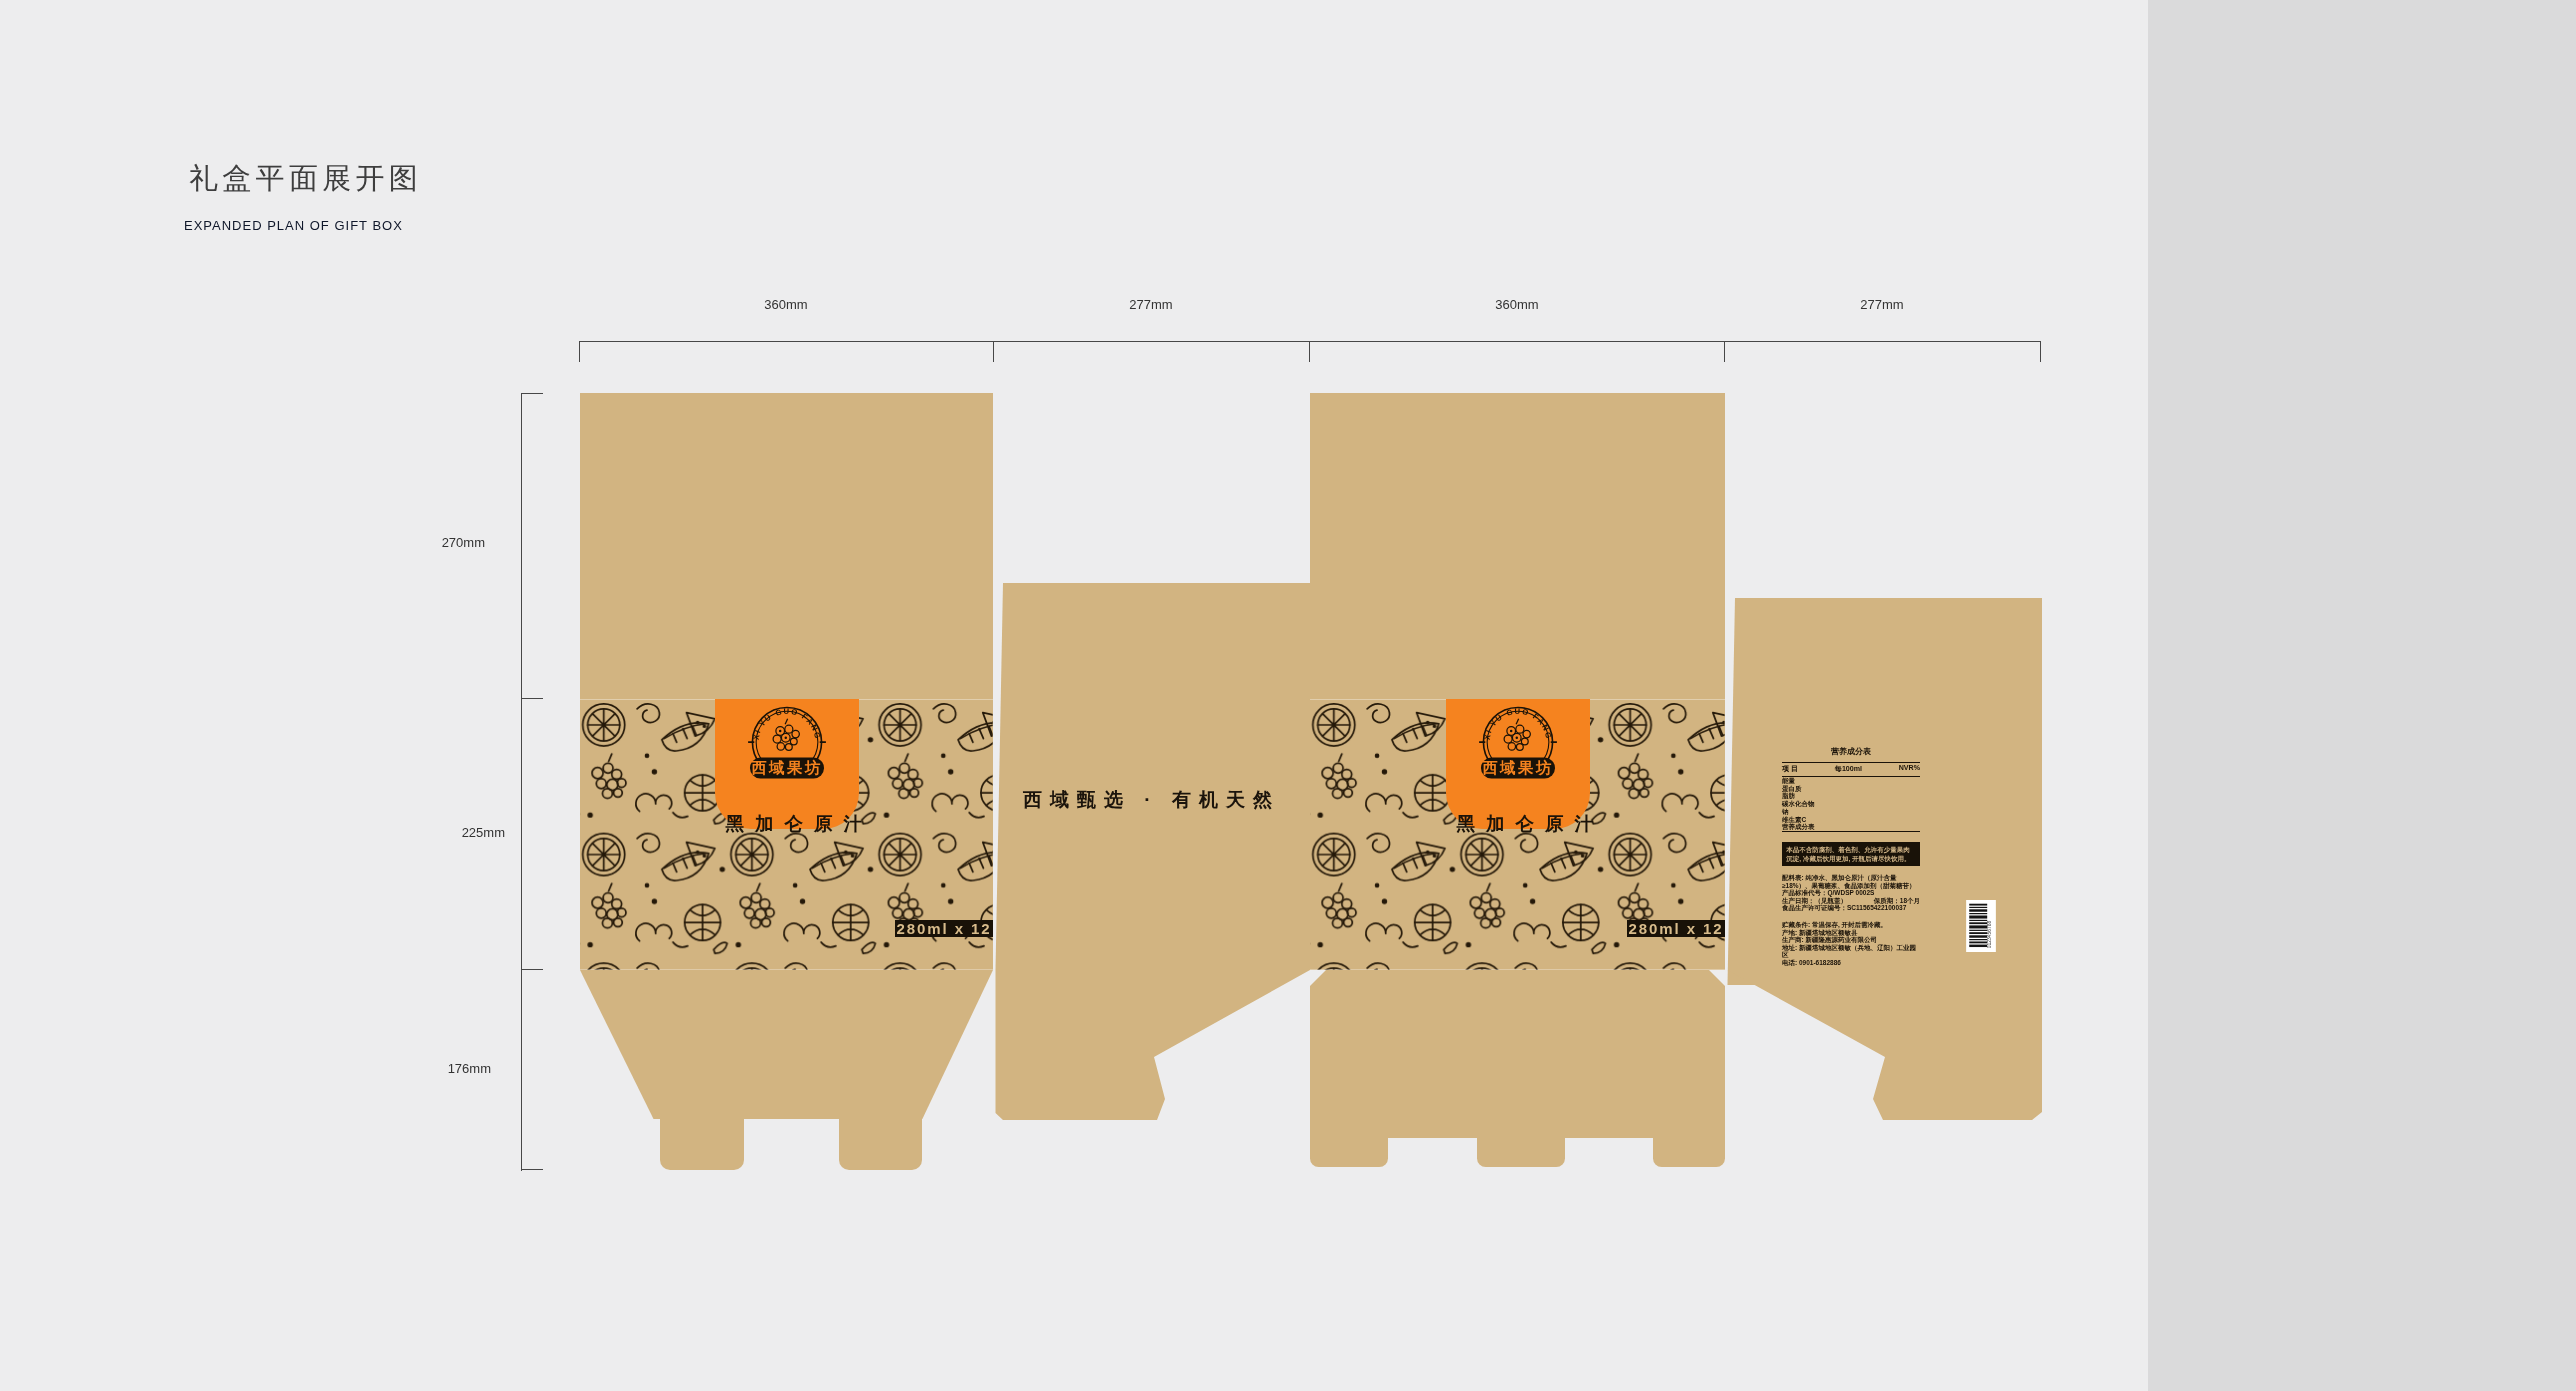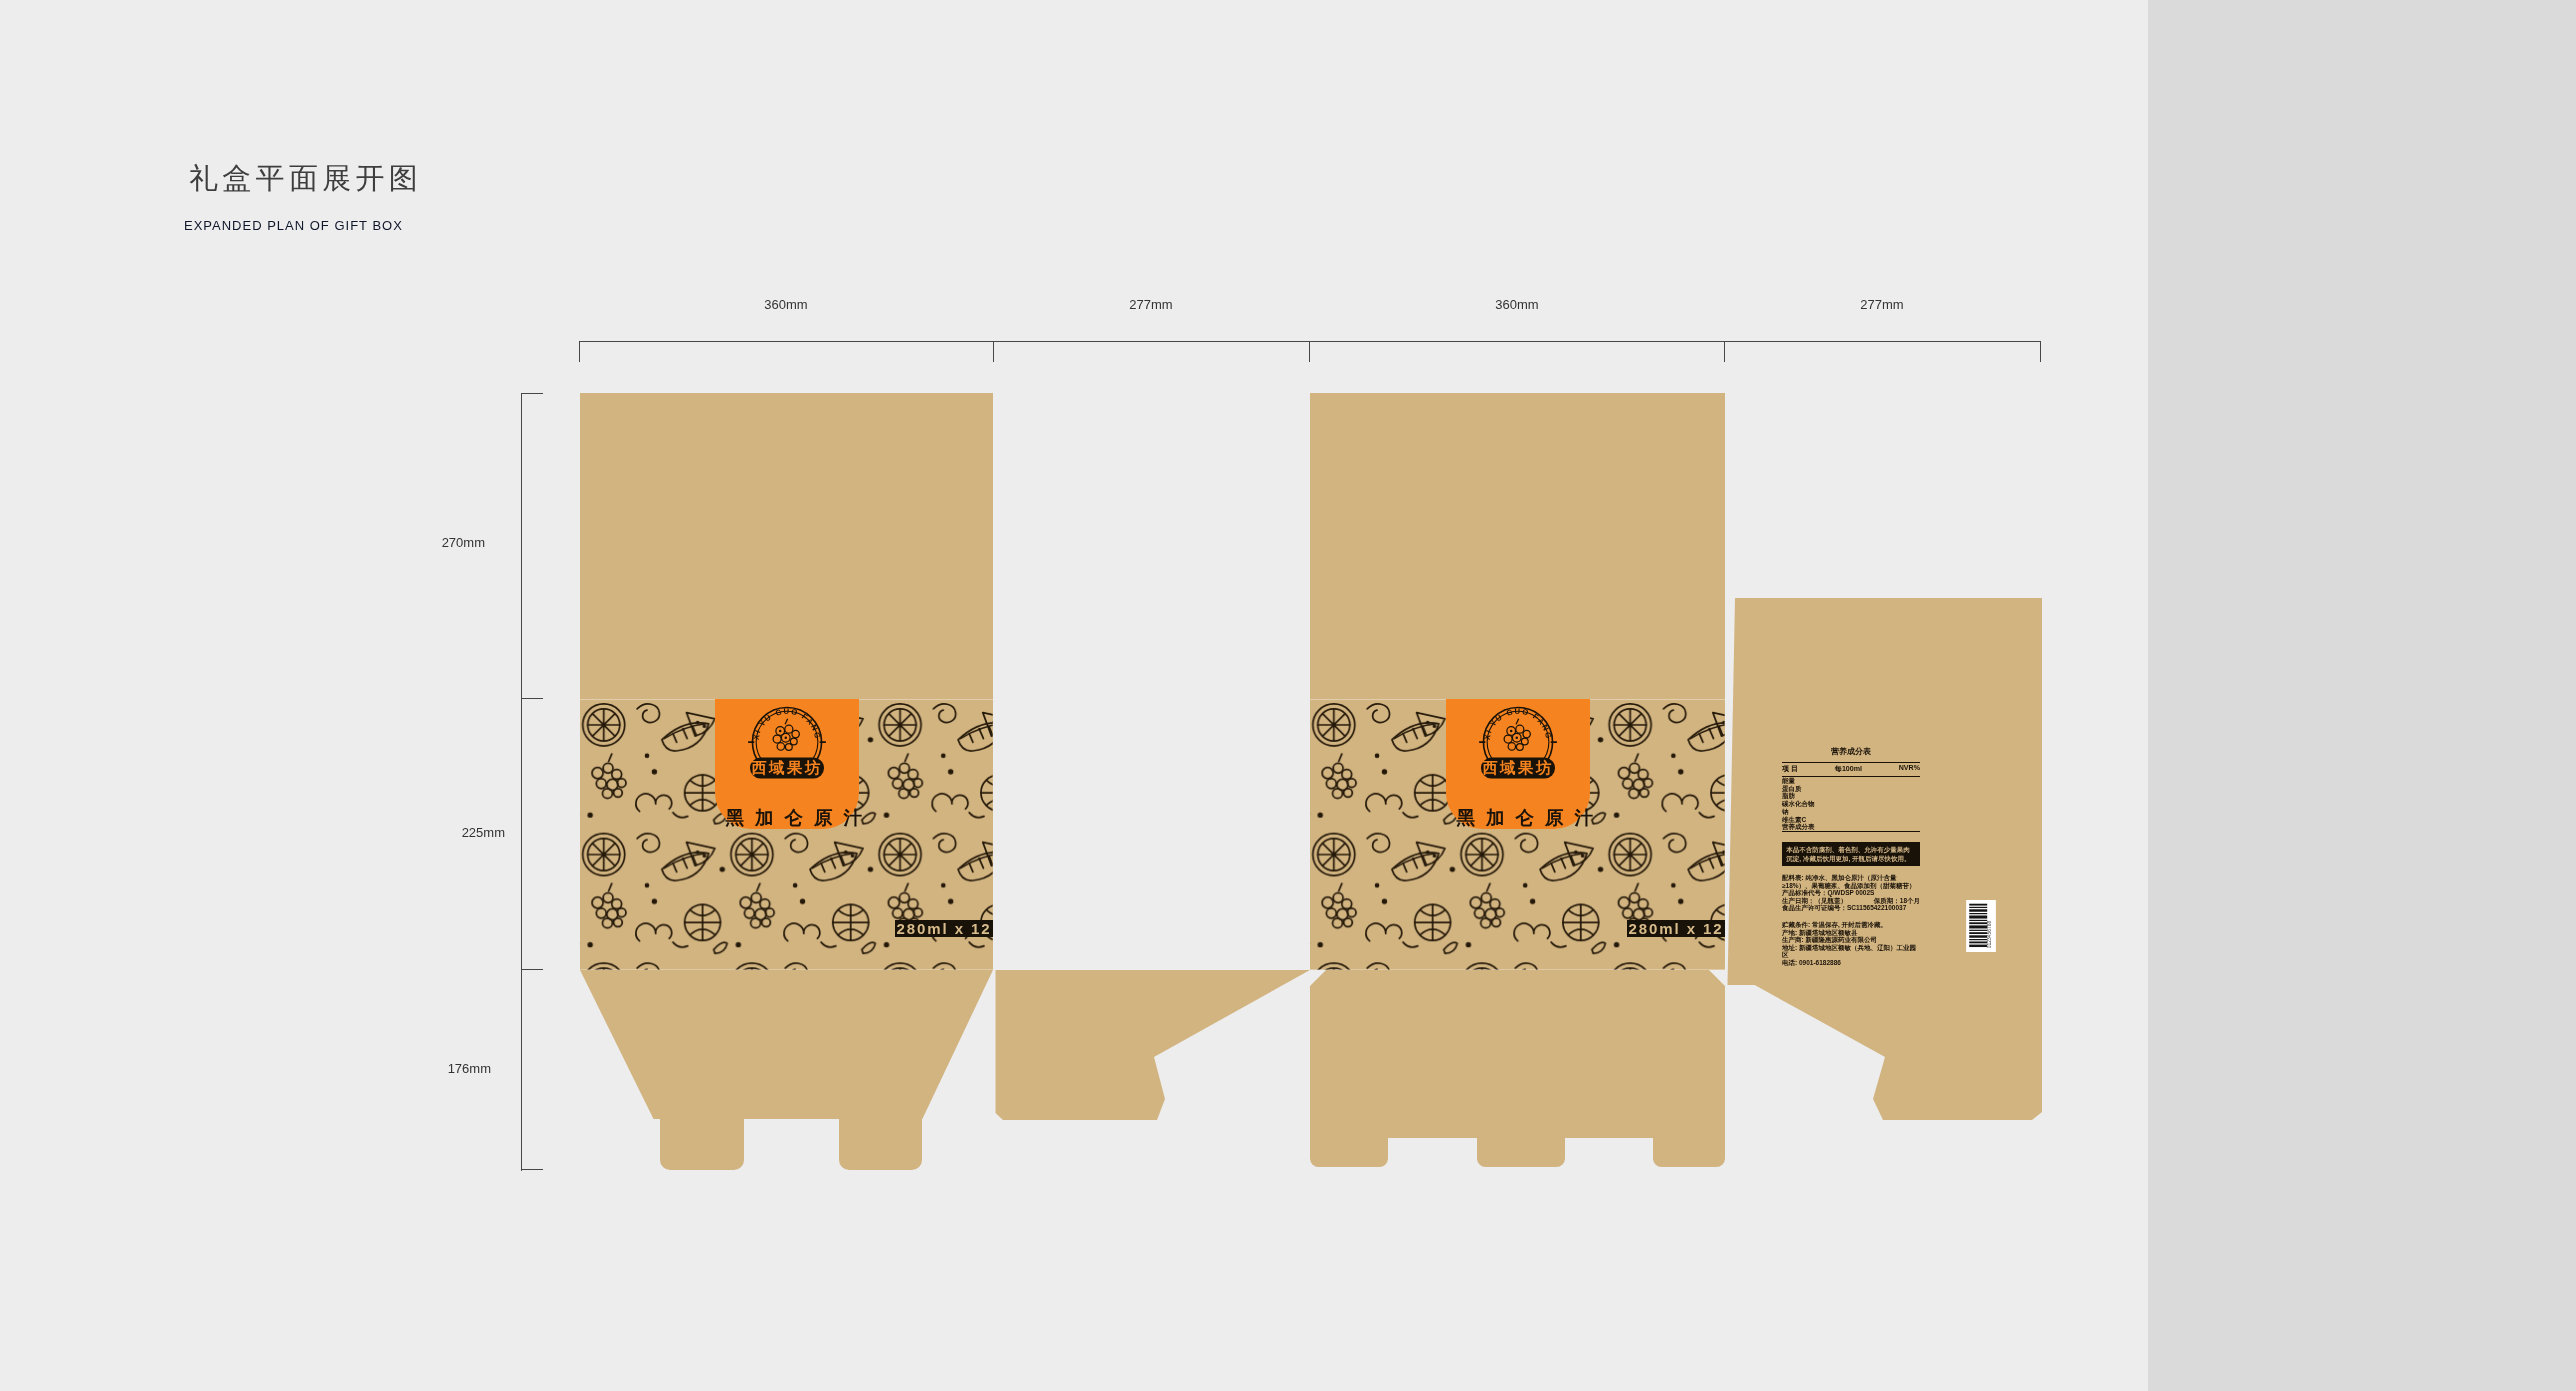--- a/index.html
+++ b/index.html
@@ -22,21 +22,21 @@
   .band{overflow:hidden;}
   .band .fold-top{position:absolute;left:0;top:0;width:100%;height:0.6px;background:rgba(255,255,255,.35);}
   .band .fold-bot{position:absolute;left:0;bottom:0;width:100%;height:0.6px;background:rgba(255,255,255,.3);}
   .pattern-svg{position:absolute;left:0;top:0;width:100%;height:100%;display:block;}
 
   
   .badge{position:absolute;top:0;left:50%;transform:translateX(-50%);width:144px;height:130px;
     background:var(--orange,#F5831F);border-radius:0 0 36px 36px;text-align:center;}
   .badge svg{display:block;margin:3.7px auto 0 auto;}
   .product-name{font-size:18.5px;font-weight:bold;color:#1B1309;letter-spacing:11px;
-    text-indent:11px;margin-top:4px;white-space:nowrap;}
+    text-indent:11px;margin-top:10px;white-space:nowrap;}
 
   
   .cap-bar{position:absolute;right:0;top:221px;width:98px;height:16.7px;background:var(--ink,#191208);
     display:flex;align-items:center;justify-content:center;}
   .cap-bar span{font-size:15px;letter-spacing:1.9px;color:#D8BC8C;font-weight:bold;}
 
   
   .slogan{position:absolute;left:0;top:204px;width:100%;text-align:center;font-size:19px;
     font-weight:bold;letter-spacing:8px;color:#1B140C;white-space:nowrap;}
 
@@ -173,20 +173,23 @@
     </div>
     <div class="cap-bar">
       <span>280ml x 12</span>
     </div>
   </div>
 
   <div class="kraft" style="left:580px;top:970px;width:413px;height:149px;clip-path:polygon(0 0,100% 0,82.9% 100%,17.8% 100%);"></div>
   <div class="kraft" style="left:660px;top:1113px;width:84px;height:57px;border-radius:0 0 10px 10px;"></div>
   <div class="kraft" style="left:839px;top:1113px;width:83px;height:57px;border-radius:0 0 10px 10px;"></div>
 
+  <div class="kraft" style="left:993px;top:583px;width:317px;height:387px;clip-path:polygon(10px 0,100% 0,100% 100%,2.5px 100%);">
+    <div class="slogan">西域甄选 · 有机天然</div>
+  </div>
   <div class="kraft" style="left:993px;top:970px;width:317px;height:151px;clip-path:polygon(2.5px 0,100% 0,161px 87px,172px 129px,164px 150px,10px 150px,2.5px 143px);"></div>
 
   <div class="kraft" style="left:1310px;top:393px;width:415px;height:306px;"></div>
 
   <div class="kraft band" style="left:1310px;top:699px;width:415px;height:271px;">
     <svg class="pattern-svg" viewBox="0 0 671 439" width="415" height="271">
         <rect width="100%" height="100%" fill="url(#doodle)"></rect>
       </svg>
     <div class="fold-top"></div>
       <div class="fold-bot"></div>

